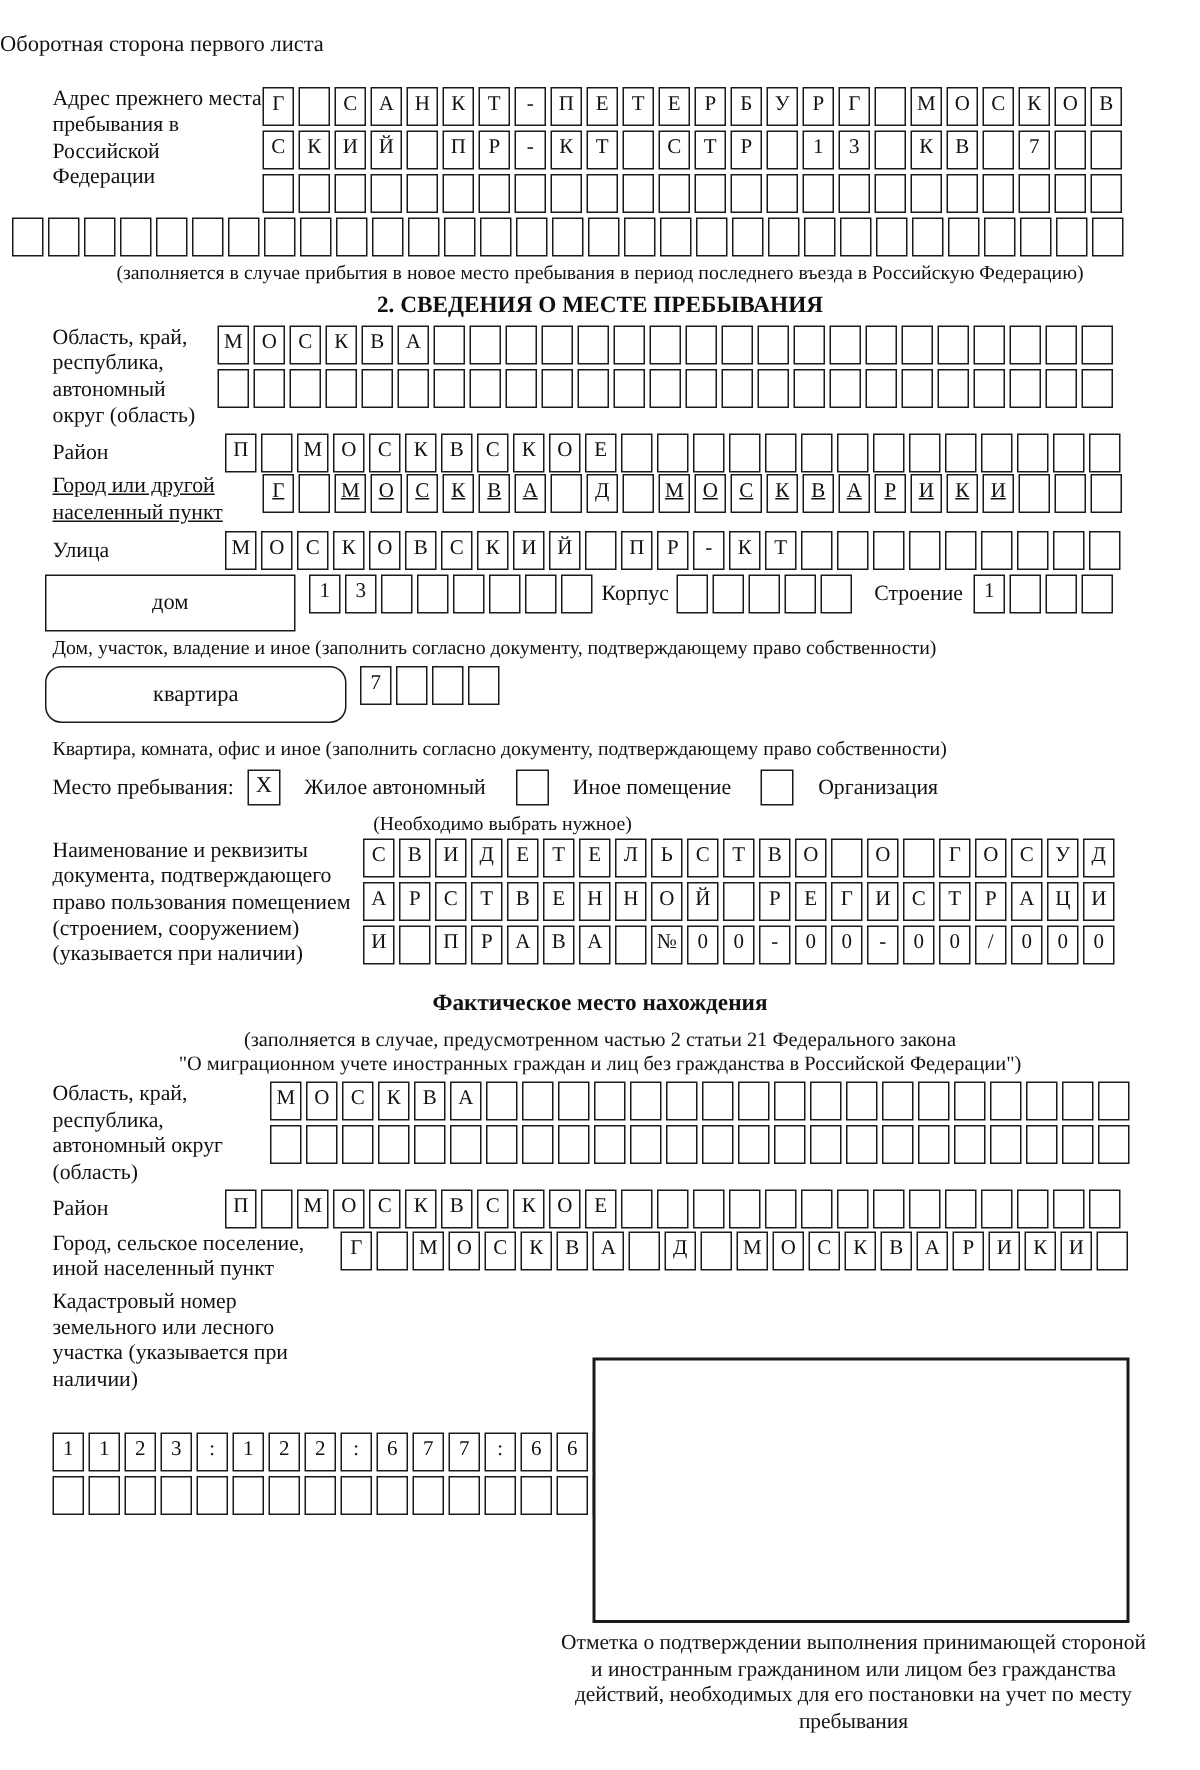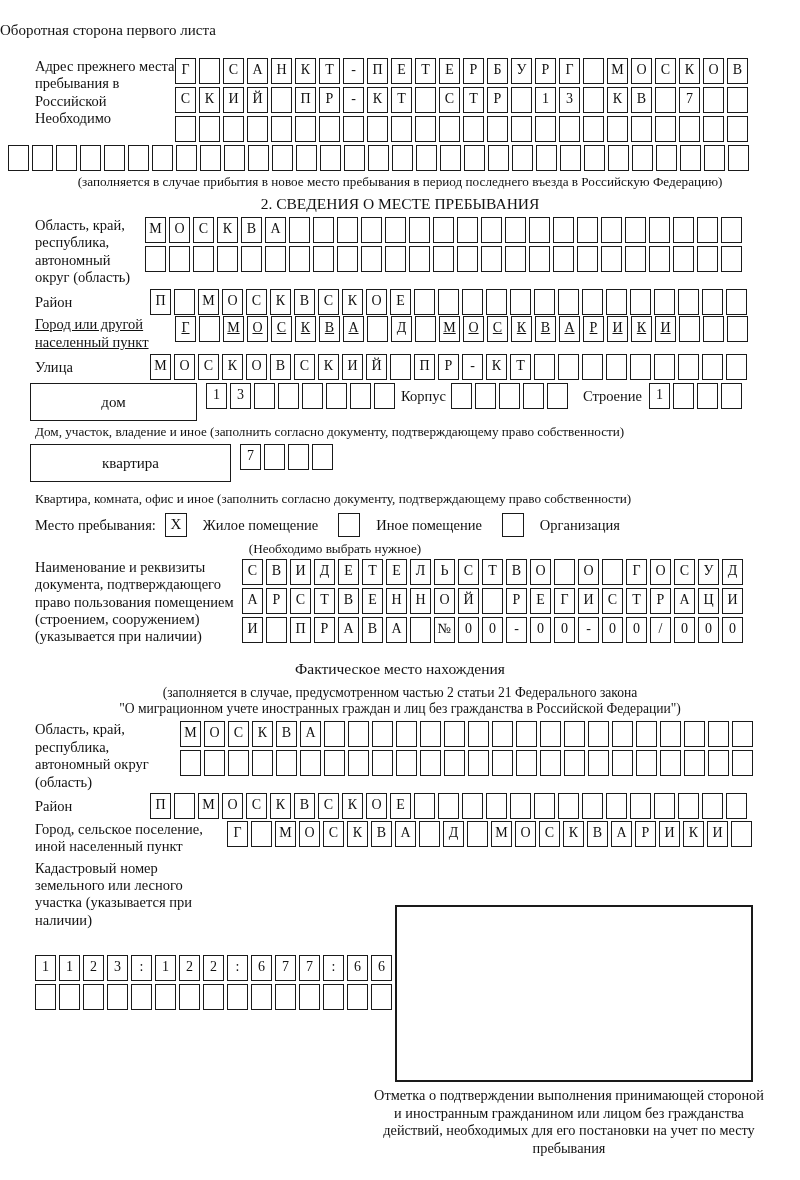--- a/index.html
+++ b/index.html
@@ -15,21 +15,21 @@
 
   .cellcol .cellrow { margin-bottom:3px; }
   .cellrow { display:flex; height:26px; }
   .cell {
     flex:0 0 21px; width:21px; height:26px; margin-right:3px;
     border:1.8px solid #1a1a1a; text-align:center;
     font-size:14px; line-height:22px; color:#111; background:#fff;
   }
   .note { font-size:13.2px; line-height:1.2; }
   .center { text-align:center; }
-  .sec-title { text-align:center; font-weight:normal; font-size:15.5px; }
+  .sec-title { text-align:center; font-weight:bold; font-size:15.5px; }
 
   .wide-box {
     height:38px; border:1.8px solid #1a1a1a; display:flex;
     align-items:center; justify-content:center; font-size:15px;
   }
   .chkbox {
     flex:0 0 22px; width:22px; height:24px; border:1.8px solid #1a1a1a;
     text-align:center; font-size:15px; line-height:20px; margin-top:1px;
   }
   .opt-label { font-size:14.5px; line-height:26px; white-space:nowrap; }
@@ -45,21 +45,21 @@
   .confirm-caption { margin-top:5px; width:392px; margin-left:-22px; text-align:center; font-size:14.3px; line-height:1.23; }
 </style>
 </head>
 <body>
 
 <div class="page">
 
   <div class="header-note">Оборотная сторона первого листа</div>
 
   <div class="frow" style="margin-left:35px; margin-top:19px;">
-    <div class="flabel" style="width:140px;">Адрес прежнего места пребывания в Российской Необходимо</div>
+    <div class="flabel" style="width:140px;">Адрес прежнего места пребывания в Российской Федерации</div>
     <div class="cellcol">
       <div class="cellrow">
           <span class="cell">Г</span>
           <span class="cell"></span>
           <span class="cell">С</span>
           <span class="cell">А</span>
           <span class="cell">Н</span>
           <span class="cell">К</span>
           <span class="cell">Т</span>
           <span class="cell">-</span>
@@ -347,35 +347,35 @@
     <div class="cellrow" style="margin-left:7px;">
         <span class="cell">1</span>
         <span class="cell"></span>
         <span class="cell"></span>
         <span class="cell"></span>
       </div>
   </div>
   <div class="note" style="margin-left:35px; margin-top:3px;">Дом, участок, владение и иное (заполнить согласно документу, подтверждающему право собственности)</div>
 
   <div class="frow" style="margin-left:30px; margin-top:4px;">
-    <div class="wide-box" style="width:201px;">квартира</div>
+    <div class="wide-box" style="width:201px;border-radius:11px;">квартира</div>
     <div class="cellrow" style="margin-left:9px;">
         <span class="cell">7</span>
         <span class="cell"></span>
         <span class="cell"></span>
         <span class="cell"></span>
       </div>
   </div>
   <div class="note" style="margin-left:35px; margin-top:9px;">Квартира, комната, офис и иное (заполнить согласно документу, подтверждающему право собственности)</div>
 
   <div class="stay-row">
     <div class="flabel">Место пребывания:</div>
     <div style="display:flex;">
         <span class="chkbox">X</span>
-        <span class="opt-label">Жилое помещение</span>
+        <span class="opt-label">Жилое автономный</span>
         <span class="chkbox"></span>
         <span class="opt-label">Иное помещение</span>
         <span class="chkbox"></span>
         <span class="opt-label">Организация</span>
       </div>
   </div>
   <div class="note center" style="margin-top:3px; padding-right:130px;">(Необходимо выбрать нужное)</div>
 
   <div class="frow" style="margin-left:35px; margin-top:2px;">
     <div class="flabel" style="width:207px;">Наименование и реквизиты документа, подтверждающего право пользования помещением (строением, сооружением) (указывается при наличии)</div>

